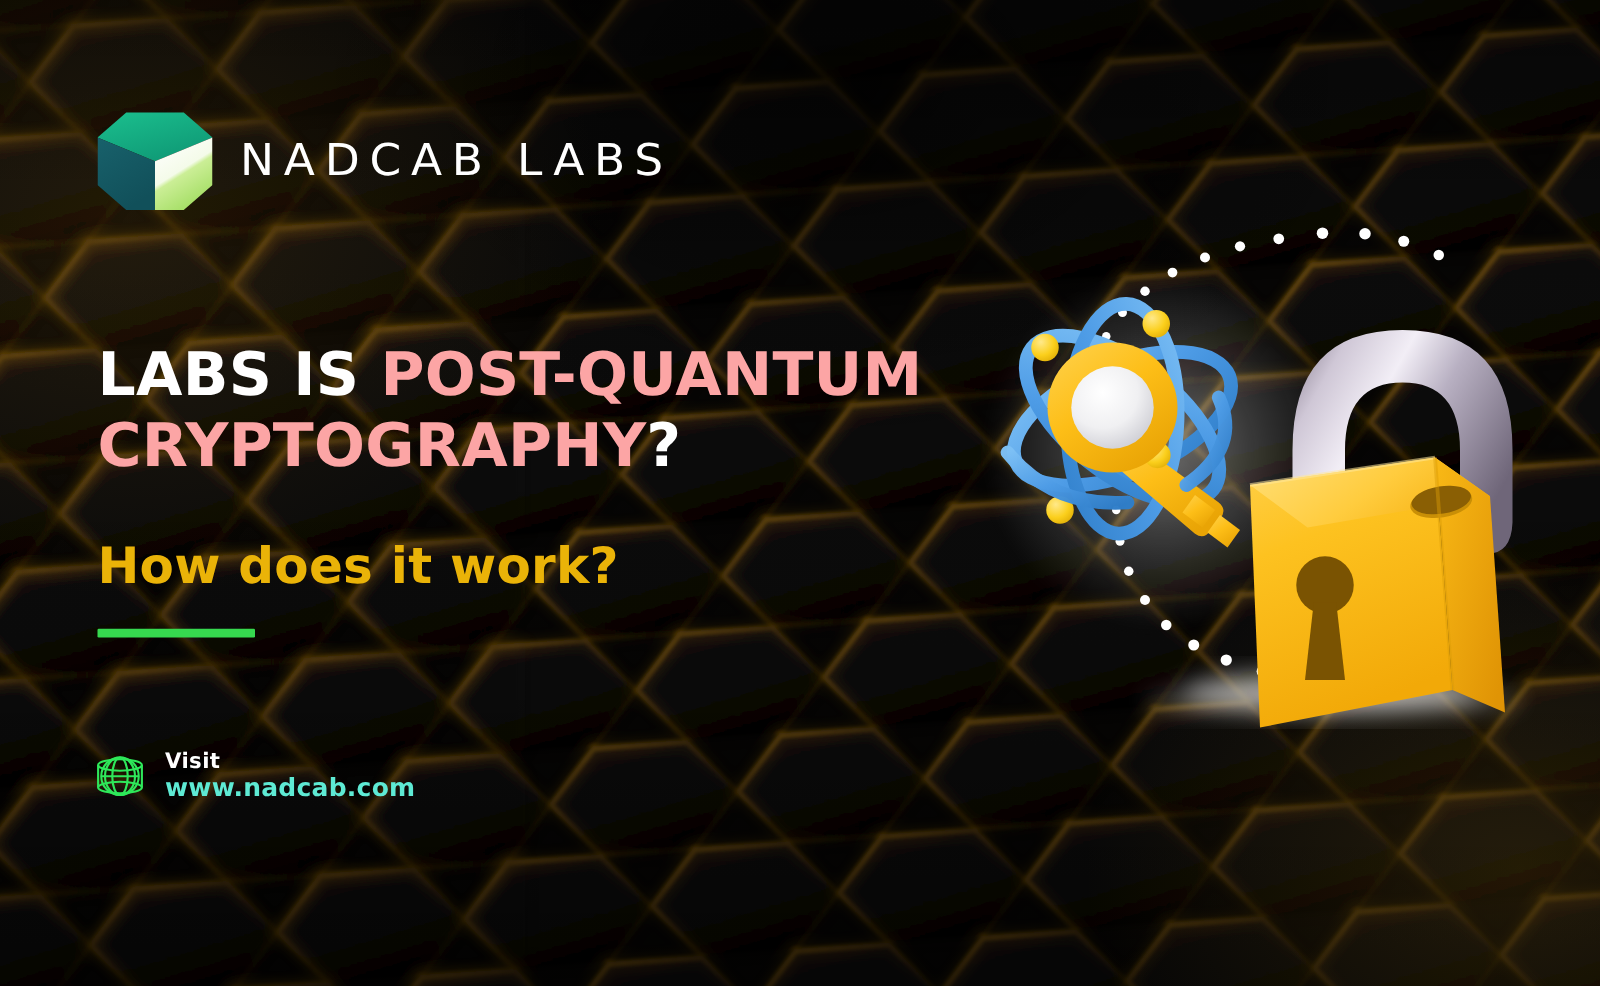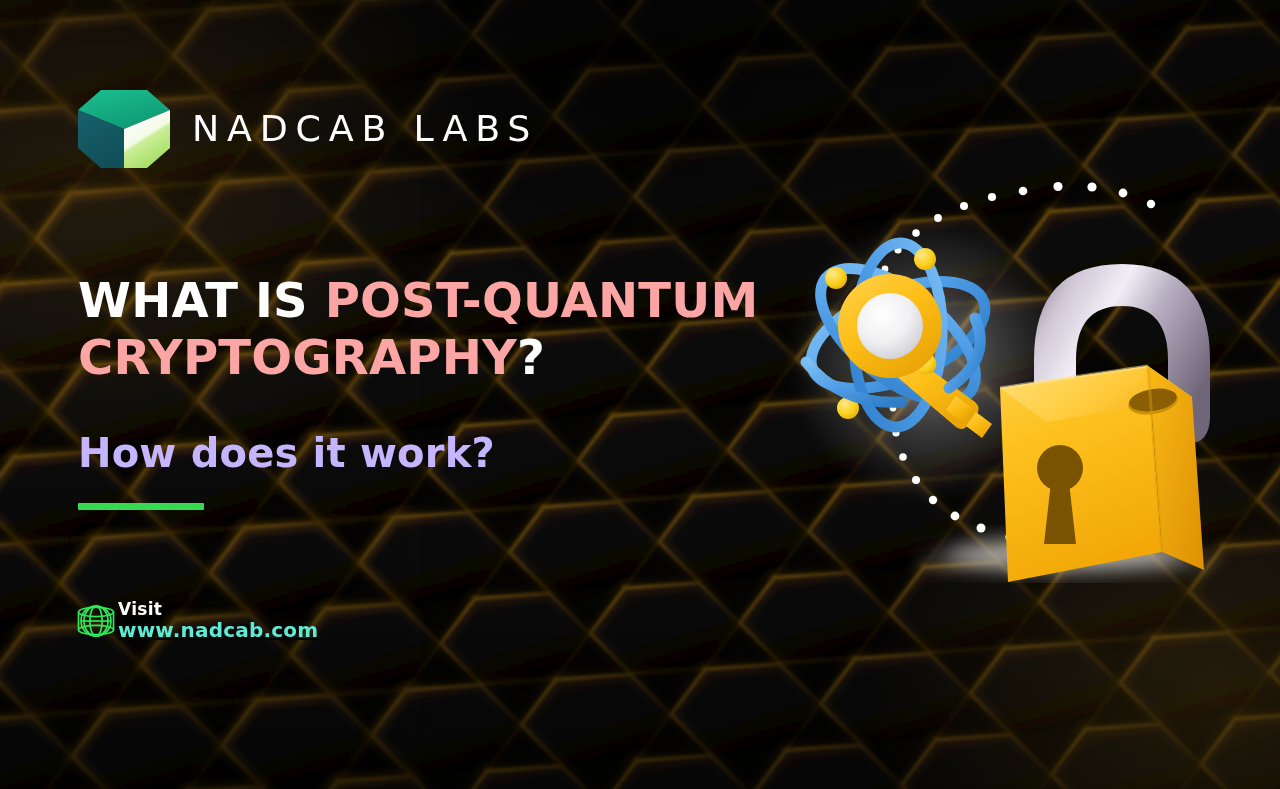--- a/index.html
+++ b/index.html
@@ -79,21 +79,21 @@
   .headline .accent { color: #fca5a5; }
   .headline .qmark { color: #ffffff; }
 
   .subhead {
     position: absolute;
     left: 78px;
     top: 430px;
     margin: 0;
     font-size: 40px;
     font-weight: 700;
-    color: #c4b5fd;
+    color: #eab308;
     letter-spacing: 0.2px;
     font-family: "DejaVu Sans", sans-serif;
   }
 
   .rule {
     position: absolute;
     left: 78px;
     top: 503px;
     width: 126px;
     height: 7px;
@@ -101,21 +101,21 @@
     border-radius: 1px;
   }
 
   
   .visit-row {
     position: absolute;
     left: 74px;
     top: 596px;
     display: flex;
     align-items: center;
-    text-decoration: underline;
+    gap: 14px;
   }
   .globe-icon { width: 44px; height: 50px; display: block; }
   .visit-text { line-height: 1.12; }
   .visit-label {
     display: block;
     color: #ffffff;
     font-size: 17px;
     font-weight: 700;
     letter-spacing: 0.3px;
     font-family: "DejaVu Sans", sans-serif;
@@ -218,21 +218,21 @@
       </defs>
       <polygon points="23,2 69,2 92,22 46,41 0,22" fill="url(#faceTop)"></polygon>
       <polygon points="46,41 92,22 92,60 69,80 46,80" fill="url(#faceRight)"></polygon>
       <polygon points="0,22 46,41 46,80 23,80 0,60" fill="url(#faceLeft)"></polygon>
       <polygon points="46,41 92,22 92,22 46,41" fill="none"></polygon>
     </svg>
     <div class="brand-word">NADCAB LABS</div>
   </div>
 
   <h1 class="headline">
-    <span>WHAT IS </span><span class="accent">POST-QUANTUM CRYPTOGRAPHY</span><span class="qmark">?</span>
+    <span>LABS IS </span><span class="accent">POST-QUANTUM CRYPTOGRAPHY</span><span class="qmark">?</span>
   </h1>
 
   <h2 class="subhead">How does it work?</h2>
 
   <div class="rule"></div>
 
   <div class="visit-row">
     <svg class="globe-icon" viewBox="0 0 44 50" xmlns="http://www.w3.org/2000/svg">
       <g fill="none" stroke="#2ee85a" stroke-width="1.7">
         <circle cx="22" cy="25" r="15"></circle>

